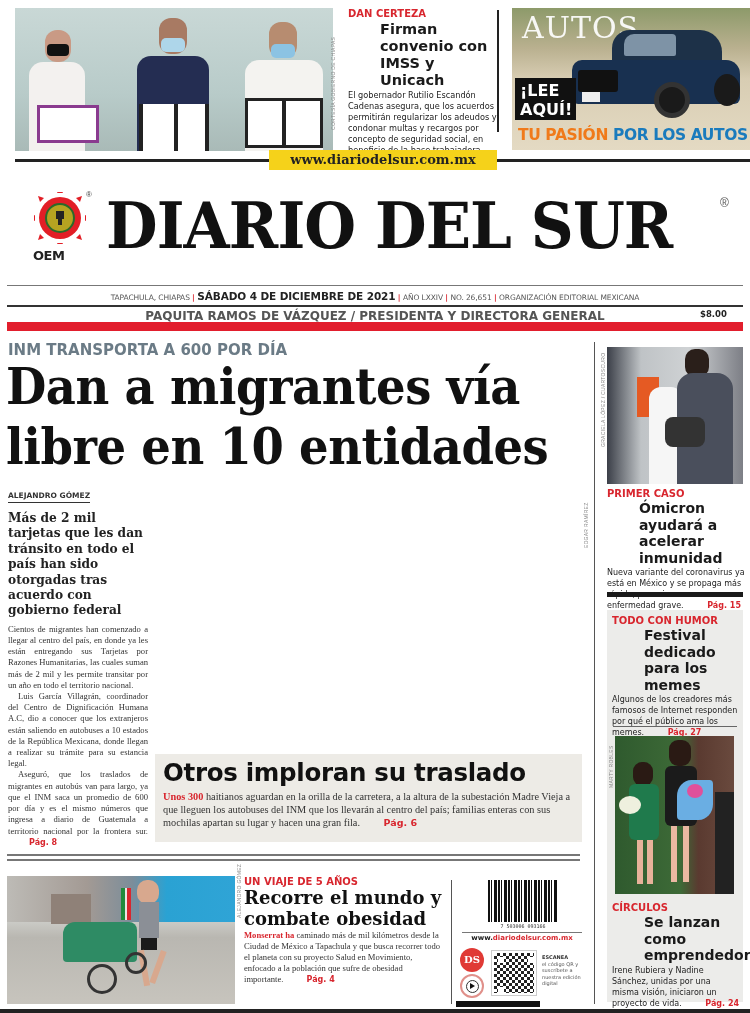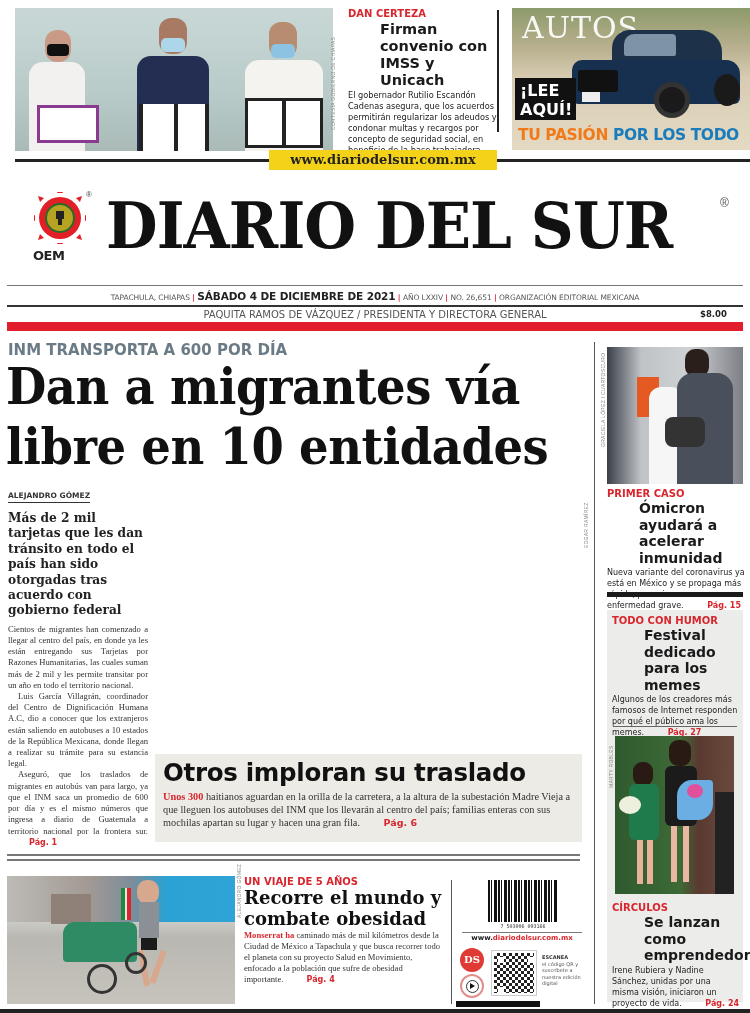--- a/index.html
+++ b/index.html
@@ -66,21 +66,21 @@
       <div class="abs" style="left:52px;top:4px;width:52px;height:22px;background:#7e93a6;border-radius:10px 4px 2px 2px;"></div>
       <div class="abs" style="left:0;top:30px;width:168px;height:44px;background:#183050;border-radius:10px 14px 6px 6px;"></div>
       <div class="abs" style="left:6px;top:40px;width:40px;height:22px;background:#111;border-radius:3px;"></div>
       <div class="abs" style="left:10px;top:62px;width:18px;height:10px;background:#eee;"></div>
       <div class="abs" style="left:82px;top:52px;width:36px;height:36px;border-radius:50%;background:#1a1a1a;border:5px solid #333;"></div>
       <div class="abs" style="left:142px;top:44px;width:26px;height:32px;border-radius:50%;background:#1a1a1a;"></div>
     </div>
     <div class="abs" style="left:3px;top:70px;width:61px;height:42px;background:#111;color:#fff;font-family:'DejaVu Sans',sans-serif;font-weight:bold;font-size:16px;line-height:19px;padding:3px 5px;">¡LEE AQUÍ!</div>
     <div class="abs" style="left:6px;top:118px;font-family:'DejaVu Sans',sans-serif;font-weight:bold;font-size:15.5px;letter-spacing:-0.4px;white-space:nowrap;">
       <span style="color:#f07a1a;">TU PASIÓN</span>
-      <span style="color:#1a7bbd;">POR LOS TODO</span>
+      <span style="color:#1a7bbd;">POR LOS AUTOS</span>
     </div>
   </div>
 
   <div class="abs" style="left:7px;top:159px;width:736px;height:3px;background:#222;"></div>
   <div class="abs" style="left:261px;top:150px;width:228px;height:20px;background:#f5d21a;font-family:'DejaVu Serif',serif;font-weight:bold;font-size:13px;line-height:20px;text-align:center;color:#222;">www.diariodelsur.com.mx</div>
 </div>
 
 <div class="abs" style="left:0;top:180px;width:750px;height:150px;">
 
   <div class="abs" style="left:30px;top:12px;width:60px;height:72px;">
@@ -118,39 +118,39 @@
     <span style="color:#d8262e;font-weight:bold;"> | </span>
     <span style="font-weight:bold;font-size:10.5px;color:#222;">SÁBADO 4 DE DICIEMBRE DE 2021</span>
     <span style="color:#d8262e;font-weight:bold;"> | </span>
     <span>AÑO LXXIV</span>
     <span style="color:#d8262e;font-weight:bold;"> | </span>
     <span>NO. 26,651</span>
     <span style="color:#d8262e;font-weight:bold;">| </span>
     <span>ORGANIZACIÓN EDITORIAL MEXICANA</span>
   </div>
   <div class="abs" style="left:7px;top:125px;width:736px;height:2px;background:#333;"></div>
-  <div class="abs" style="left:7px;top:129px;width:736px;text-align:center;font-family:'DejaVu Sans',sans-serif;font-size:10px;color:#555;">PAQUITA RAMOS DE VÁZQUEZ / PRESIDENTA Y DIRECTORA GENERAL</div>
+  <div class="abs" style="left:7px;top:129px;width:736px;text-align:center;font-family:'DejaVu Sans',sans-serif;font-size:12px;color:#555;font-weight:bold;">PAQUITA RAMOS DE VÁZQUEZ / PRESIDENTA Y DIRECTORA GENERAL</div>
   <div class="abs" style="left:700px;top:129px;font-family:'DejaVu Sans',sans-serif;font-weight:bold;font-size:8.5px;color:#222;">$8.00</div>
 </div>
 <div class="abs" style="left:7px;top:322px;width:736px;height:9px;background:#e21e2d;"></div>
 
 <div class="abs" style="left:0;top:336px;width:595px;height:500px;">
   <div class="abs" style="left:8px;top:5px;font-family:'DejaVu Sans',sans-serif;font-weight:bold;font-size:15px;color:#6b7b86;">INM TRANSPORTA A 600 POR DÍA</div>
   <div class="abs serif" style="left:6px;top:22px;font-weight:bold;font-size:50px;line-height:58px;color:#111;white-space:nowrap;letter-spacing:-0.5px;transform:scaleX(0.93);transform-origin:left center;">Dan a migrantes vía</div>
   <div class="abs serif" style="left:6px;top:82px;font-weight:bold;font-size:50px;line-height:58px;color:#111;white-space:nowrap;letter-spacing:-0.5px;transform:scaleX(0.93);transform-origin:left center;">libre en 10 entidades</div>
 
   <div class="abs" style="left:8px;top:148px;width:140px;">
     <div style="font-family:'DejaVu Sans',sans-serif;font-weight:bold;font-size:7.5px;color:#333;border-bottom:1px solid #333;display:inline-block;padding-bottom:2px;">ALEJANDRO GÓMEZ</div>
     <div class="serif" style="font-size:12.2px;line-height:15.4px;font-weight:bold;color:#222;margin-top:8px;">Más de 2 mil tarjetas que les dan tránsito en todo el país han sido otorgadas tras acuerdo con gobierno federal</div>
     <div style="margin-top:5px;font-family:'Liberation Serif',serif;font-size:8.6px;line-height:11.2px;color:#333;text-align:justify;">
       <p>Cientos de migrantes han comenzado a llegar al centro del país, en donde ya les están entregando sus Tarjetas por Razones Humanitarias, las cuales suman más de 2 mil y les permite transitar por un año en todo el territorio nacional.</p>
       <p style="text-indent:10px;">Luis García Villagrán, coordinador del Centro de Dignificación Humana A.C, dio a conocer que los extranjeros están saliendo en autobuses a 10 estados de la República Mexicana, donde llegan a realizar su trámite para su estancia legal.</p>
       <p style="text-indent:10px;">
         <span>Aseguró, que los traslados de migrantes en autobús van para largo, ya que el INM saca un promedio de 600 por día y es el mismo números que ingresa a diario de Guatemala a territorio nacional por la frontera sur.</span>
-        <span class="pag" style="font-family:'DejaVu Sans',sans-serif;font-size:8px;">Pág. 1</span>
+        <span class="pag" style="font-family:'DejaVu Sans',sans-serif;font-size:8px;">Pág. 8</span>
       </p>
     </div>
   </div>
 
   <span class="credit" style="left:583px;top:152px;height:60px;">EDGAR RAMÍREZ</span>
 
   <div class="abs" style="left:155px;top:418px;width:427px;height:88px;background:#edebe6;padding:4px 6px 0 8px;">
     <div style="font-family:'DejaVu Sans',sans-serif;font-weight:bold;font-size:24.5px;line-height:30px;color:#111;letter-spacing:-0.3px;">Otros imploran su traslado</div>
     <div style="font-family:'Liberation Serif',serif;font-size:10.3px;line-height:13.2px;color:#333;margin-top:2px;">
       <span style="color:#d8262e;font-weight:bold;">Unos 300</span>

